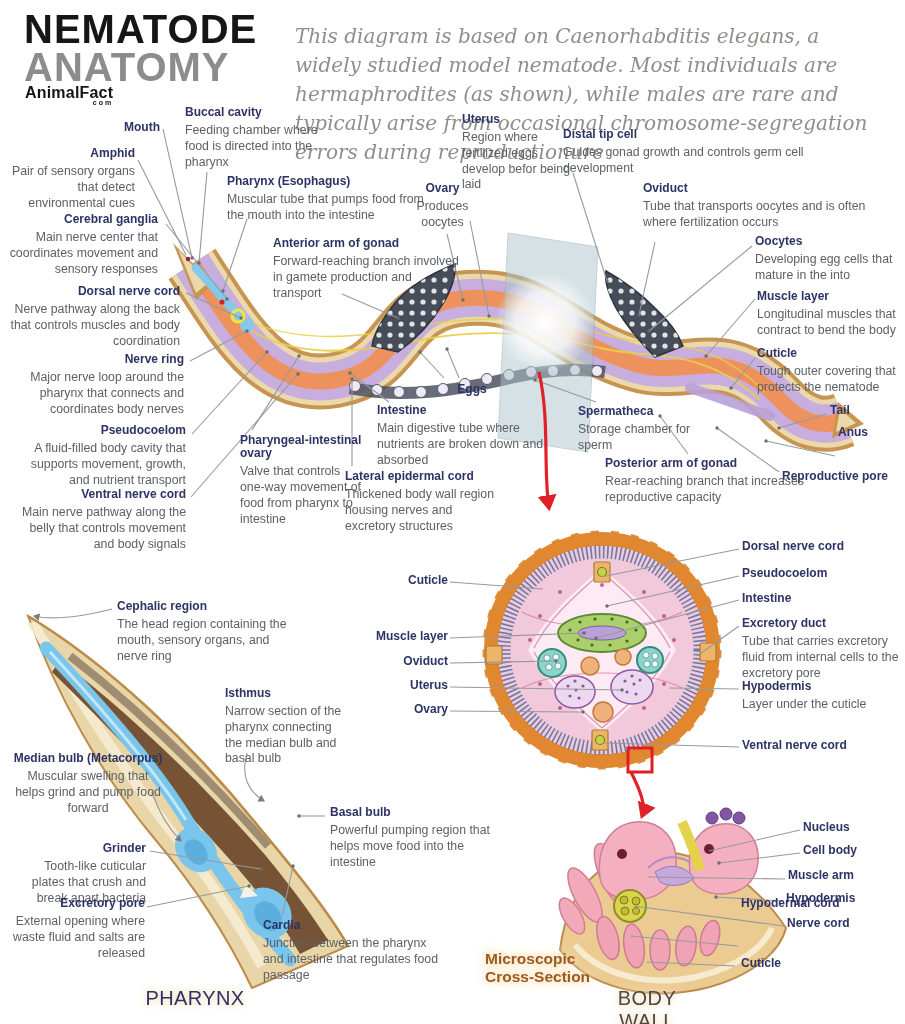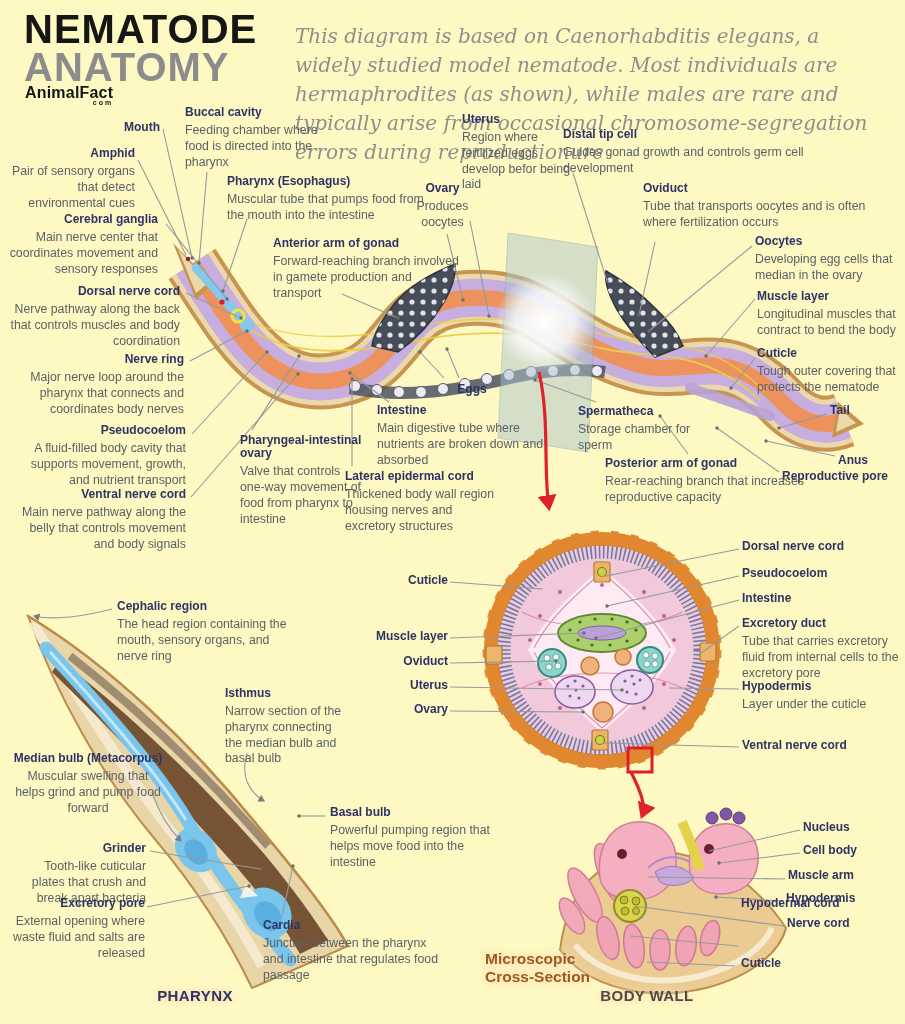--- a/index.html
+++ b/index.html
@@ -1,33 +1,33 @@
 <!DOCTYPE html>
 <html><head>
 <meta charset="utf-8">
 <style>
   html,body{margin:0;padding:0;background:#dddbd8;}
-  .canvas{position:relative;width:905px;height:1024px;margin:0 auto;background:#fef9c3;
+  .canvas{position:relative;width:905px;height:1024px;margin:0 auto;background:#ffffff;
           font-family:"Liberation Sans",sans-serif;overflow:hidden;}
   svg.art{position:absolute;left:0;top:0;z-index:1;}
   .hdr-title{position:absolute;left:24px;top:10px;z-index:3;line-height:.95;}
   .hdr-title .l1{font-size:40px;font-weight:bold;letter-spacing:1px;color:#161616;}
   .hdr-title .l2{font-size:40px;font-weight:bold;letter-spacing:1px;color:#8c8c8c;}
   .brand{position:absolute;left:25px;top:84px;z-index:3;font-weight:bold;font-size:16px;color:#141414;letter-spacing:.2px;}
   .brand .tiny{display:block;font-size:7px;letter-spacing:2px;text-align:right;margin-top:-3px;color:#141414;}
   .intro{position:absolute;left:295px;top:22px;width:588px;z-index:3;
          font-family:"DejaVu Serif","Liberation Serif",serif;font-style:italic;
          font-size:20px;line-height:1.45;color:#8f8e8b;}
   .lbl{position:absolute;z-index:3;}
   .lbl .t{font-weight:bold;color:#2d3364;font-size:12px;line-height:1.1;}
   .lbl .d{color:#5d6065;font-size:12.3px;line-height:1.28;margin-top:4px;}
   .ta-r{text-align:right;} .ta-c{text-align:center;} .ta-l{text-align:left;}
   .cap{position:absolute;z-index:3;font-weight:bold;color:#9c5a1d;font-size:15.5px;line-height:1.15;
        text-shadow:0 0 6px #f7ddbc,0 0 12px #f7ddbc,0 0 18px #f7ddbc;}
-  .sec{position:absolute;z-index:3;font-weight:bold;font-size:15px;letter-spacing:.4px;
+  .sec{position:absolute;z-index:3;font-weight:normal;font-size:20px;letter-spacing:.4px;
        text-shadow:0 0 6px #f7ddbc,0 0 12px #f7ddbc;}
   .sec.navy{color:#2d3364;}
   .sec.gray{color:#4c4a45;}
 </style>
 </head>
 <body>
 
 <div class="canvas">
 
 <svg class="art" width="905" height="1024" viewBox="0 0 905 1024">
@@ -405,34 +405,34 @@
 <div class="lbl ta-l" style="left:563px;top:128px;width:252px">
       <div class="t">Distal tip cell</div>
       <div class="d">Guides gonad growth and controls germ cell development</div>
     </div>
 <div class="lbl ta-l" style="left:643px;top:182px;width:250px">
       <div class="t">Oviduct</div>
       <div class="d">Tube that transports oocytes and is often where fertilization occurs</div>
     </div>
 <div class="lbl ta-l" style="left:755px;top:235px;width:150px">
       <div class="t">Oocytes</div>
-      <div class="d">Developing egg cells that median in the ovary</div>
+      <div class="d">Developing egg cells that mature in the into</div>
     </div>
 <div class="lbl ta-l" style="left:757px;top:290px;width:160px">
       <div class="t">Muscle layer</div>
       <div class="d">Longitudinal muscles that contract to bend the body</div>
     </div>
 <div class="lbl ta-l" style="left:757px;top:347px;width:160px">
       <div class="t">Cuticle</div>
       <div class="d">Tough outer covering that protects the nematode</div>
     </div>
 <div class="lbl ta-l" style="left:830px;top:404px;width:60px">
       <div class="t">Tail</div>
     </div>
-<div class="lbl ta-l" style="left:838px;top:454px;width:60px">
+<div class="lbl ta-l" style="left:838px;top:426px;width:60px">
       <div class="t">Anus</div>
     </div>
 <div class="lbl ta-l" style="left:782px;top:470px;width:120px">
       <div class="t">Reproductive pore</div>
     </div>
 <div class="lbl ta-c" style="left:442px;top:383px;width:60px">
       <div class="t">Eggs</div>
     </div>
 <div class="lbl ta-l" style="left:377px;top:404px;width:168px">
       <div class="t">Intestine</div>

